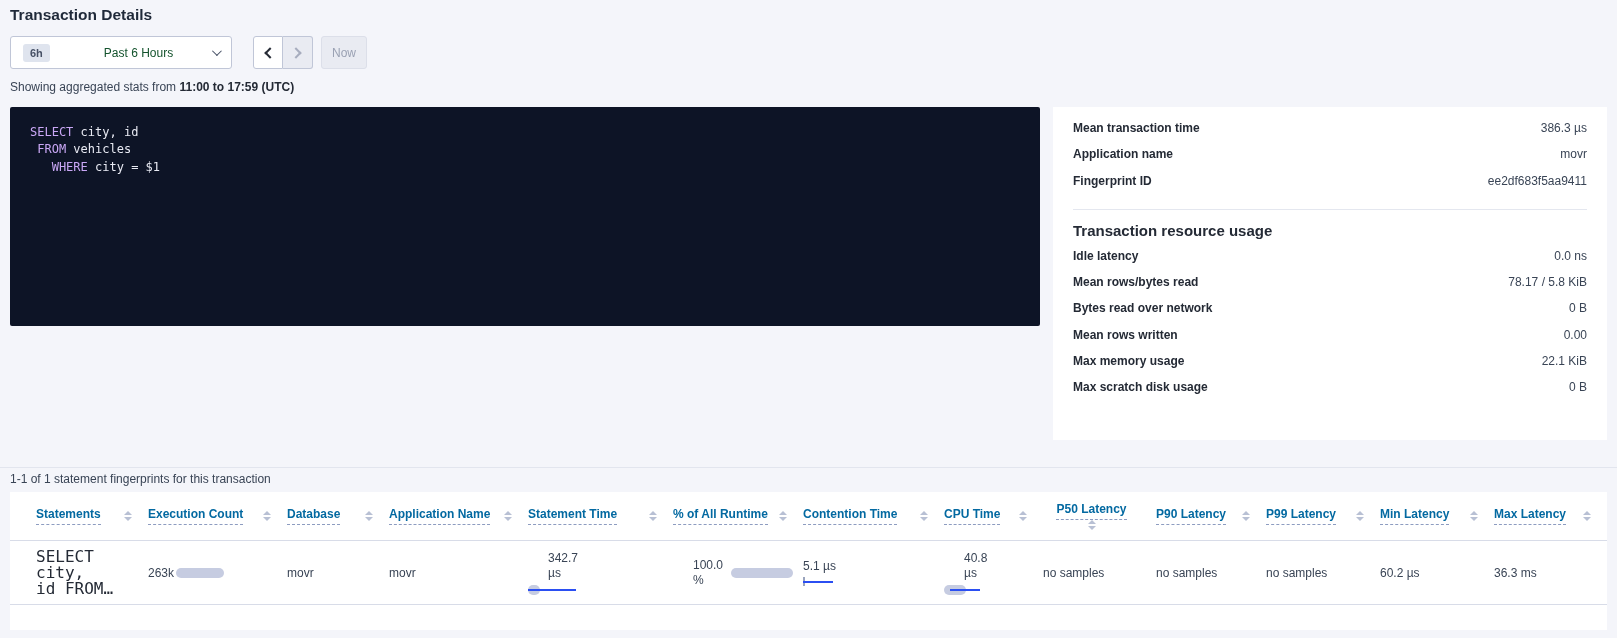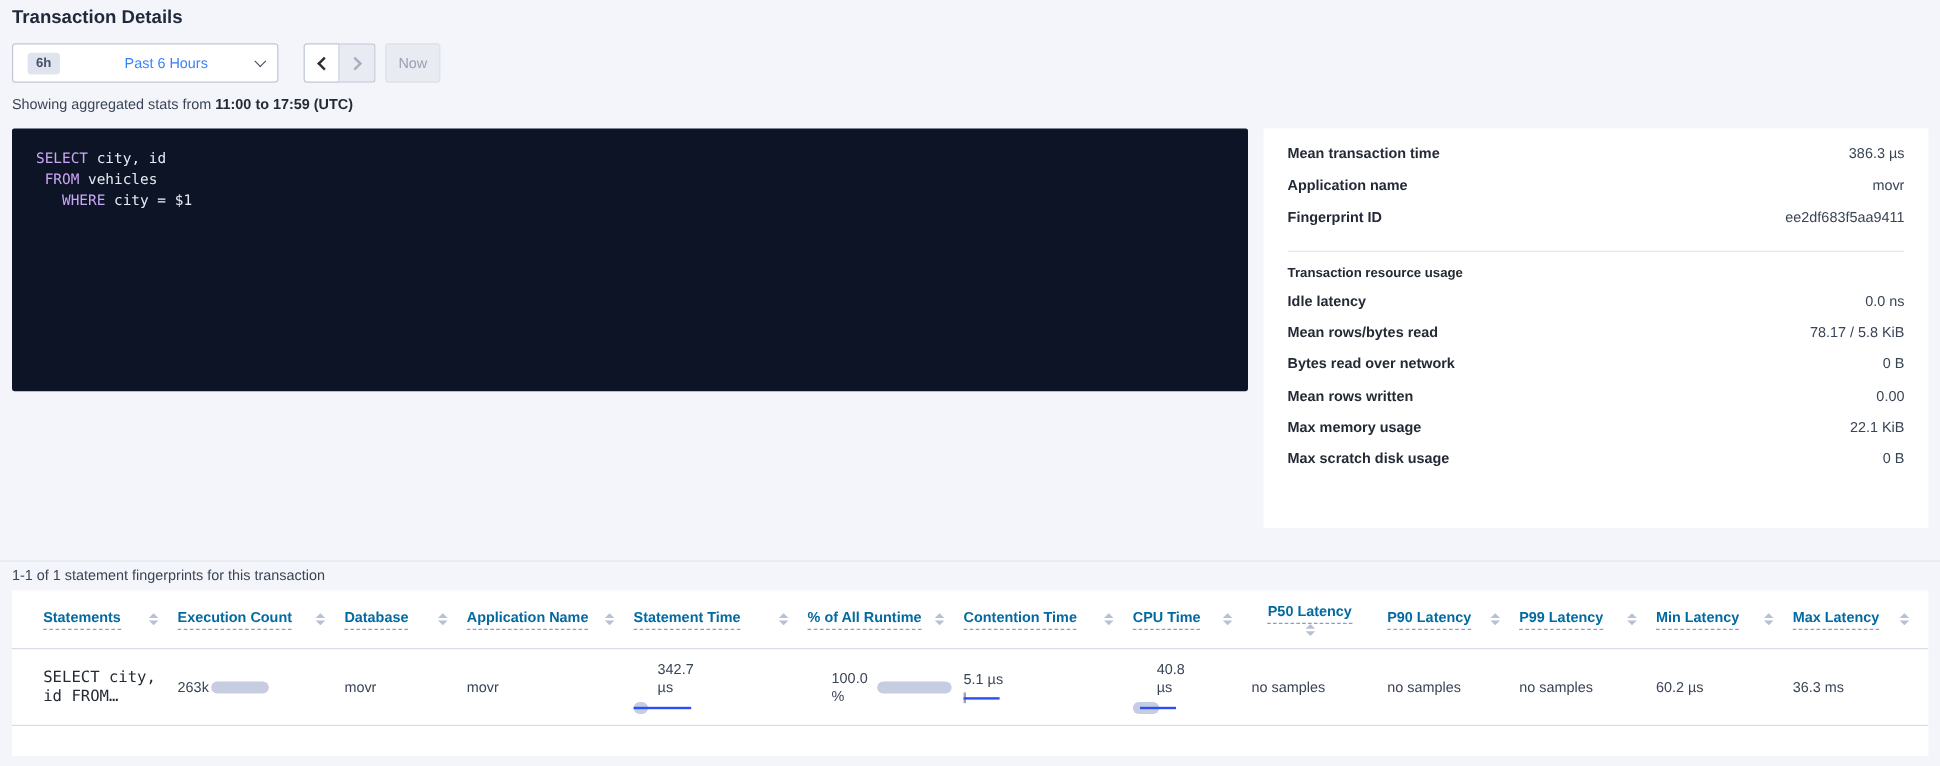--- a/index.html
+++ b/index.html
@@ -23,21 +23,21 @@
   
   .controls { position: absolute; left: 10px; top: 36px; display: flex; align-items: stretch; height: 33px; }
   .time-dropdown {
     width: 222px; background: #fff; border: 1px solid #c0c6d7; border-radius: 3px;
     display: flex; align-items: center; padding: 0 12px 0 12px; cursor: pointer;
   }
   .range-badge {
     background: #dfe4ee; color: #475166; font-weight: bold; font-size: 11px;
     border-radius: 3px; padding: 3px 7px; margin-right: 10px;
   }
-  .range-label { color: #3b82f6; flex: 1; padding-left: 44px; }
+  .range-label { color: #14532d; flex: 1; padding-left: 44px; }
   .chev-down {
     width: 7px; height: 7px; border-right: 1.6px solid #475166; border-bottom: 1.6px solid #475166;
     transform: rotate(45deg) translateY(-2px);
   }
   .arrow-group { display: flex; margin-left: 21px; }
   .arrow-btn {
     width: 30px; border: 1px solid #c0c6d7; display: flex; align-items: center; justify-content: center;
     background: #fff; cursor: pointer;
   }
   .arrow-btn.prev { border-radius: 3px 0 0 3px; }
@@ -64,21 +64,21 @@
 
   
   .ov-card {
     position: absolute; left: 1053px; top: 107px; width: 554px; height: 333px;
     background: #fff; padding: 14px 20px 0;
   }
   .ov-row { height: 26.3px; display: flex; justify-content: space-between; align-items: flex-start; }
   .ov-label { font-weight: bold; color: #242a35; }
   .ov-value { color: #394455; }
   .ov-divider { height: 1px; background: #e4e7ef; margin: 9px 0 8px; }
-  .ov-section-title { font-size: 11px; font-weight: bold; color: #242a35; margin: 12px 0 10px; }
+  .ov-section-title { font-size: 15px; font-weight: bold; color: #242a35; margin: 12px 0 10px; }
 
   
   .full-divider { position: absolute; left: 0; top: 467px; width: 1617px; height: 1px; background: #e2e5ee; }
   .stmt-summary { position: absolute; left: 10px; top: 472px; color: #394455; }
 
   .table-card {
     position: absolute; left: 10px; top: 492px; width: 1597px; height: 138px;
     background: #fff; overflow: hidden;
   }
   .thead { display: flex; align-items: center; height: 49px; padding-left: 26px; border-bottom: 1px solid #d8dce8; }
@@ -91,21 +91,21 @@
   .sort-icon i { display: block; width: 0; height: 0; border-left: 4px solid transparent; border-right: 4px solid transparent; }
   .sort-icon .up { border-bottom: 4px solid #b8c0d4; }
   .sort-icon .dn { border-top: 4px solid #b8c0d4; }
 
   .trow { display: flex; align-items: center; height: 64px; padding-left: 26px; border-bottom: 1px solid #d8dce8; }
   .td { padding-right: 10px; }
   .c1 { width: 112px; } .c2 { width: 139px; } .c3 { width: 102px; } .c4 { width: 139px; }
   .c5 { width: 145px; } .c6 { width: 130px; } .c7 { width: 141px; } .c8 { width: 99px; }
   .c9 { width: 113px; flex-direction: column; } .c10 { width: 110px; } .c11 { width: 114px; } .c12 { width: 114px; } .c13 { width: 113px; }
 
-  .stmt-cell { font-family: "DejaVu Sans Mono", monospace; font-size: 13px; line-height: 16px; color: #242a35; cursor: pointer; }
+  .stmt-cell { font-family: "DejaVu Sans Mono", monospace; font-size: 16px; line-height: 16px; color: #242a35; cursor: pointer; }
   .count-cell { display: flex; align-items: center; gap: 2px; }
   .bar-gray { background: #c6cce1; height: 10px; border-radius: 5px; }
   .stacked { line-height: 15px; margin-left: 20px; }
   .minibar { position: relative; height: 10px; margin-top: 4px; }
   .minibar .g { position: absolute; left: 0; top: 0; height: 10px; background: #c6cce1; border-radius: 5px; }
   .minibar .b { position: absolute; top: 4px; height: 2.5px; background: #2b4ff2; }
   .minibar .t { position: absolute; left: 0; top: 0; width: 1.5px; height: 9px; background: #9aa4bd; }
   .pct-cell { display: flex; align-items: center; gap: 8px; }
 </style>
 </head>

